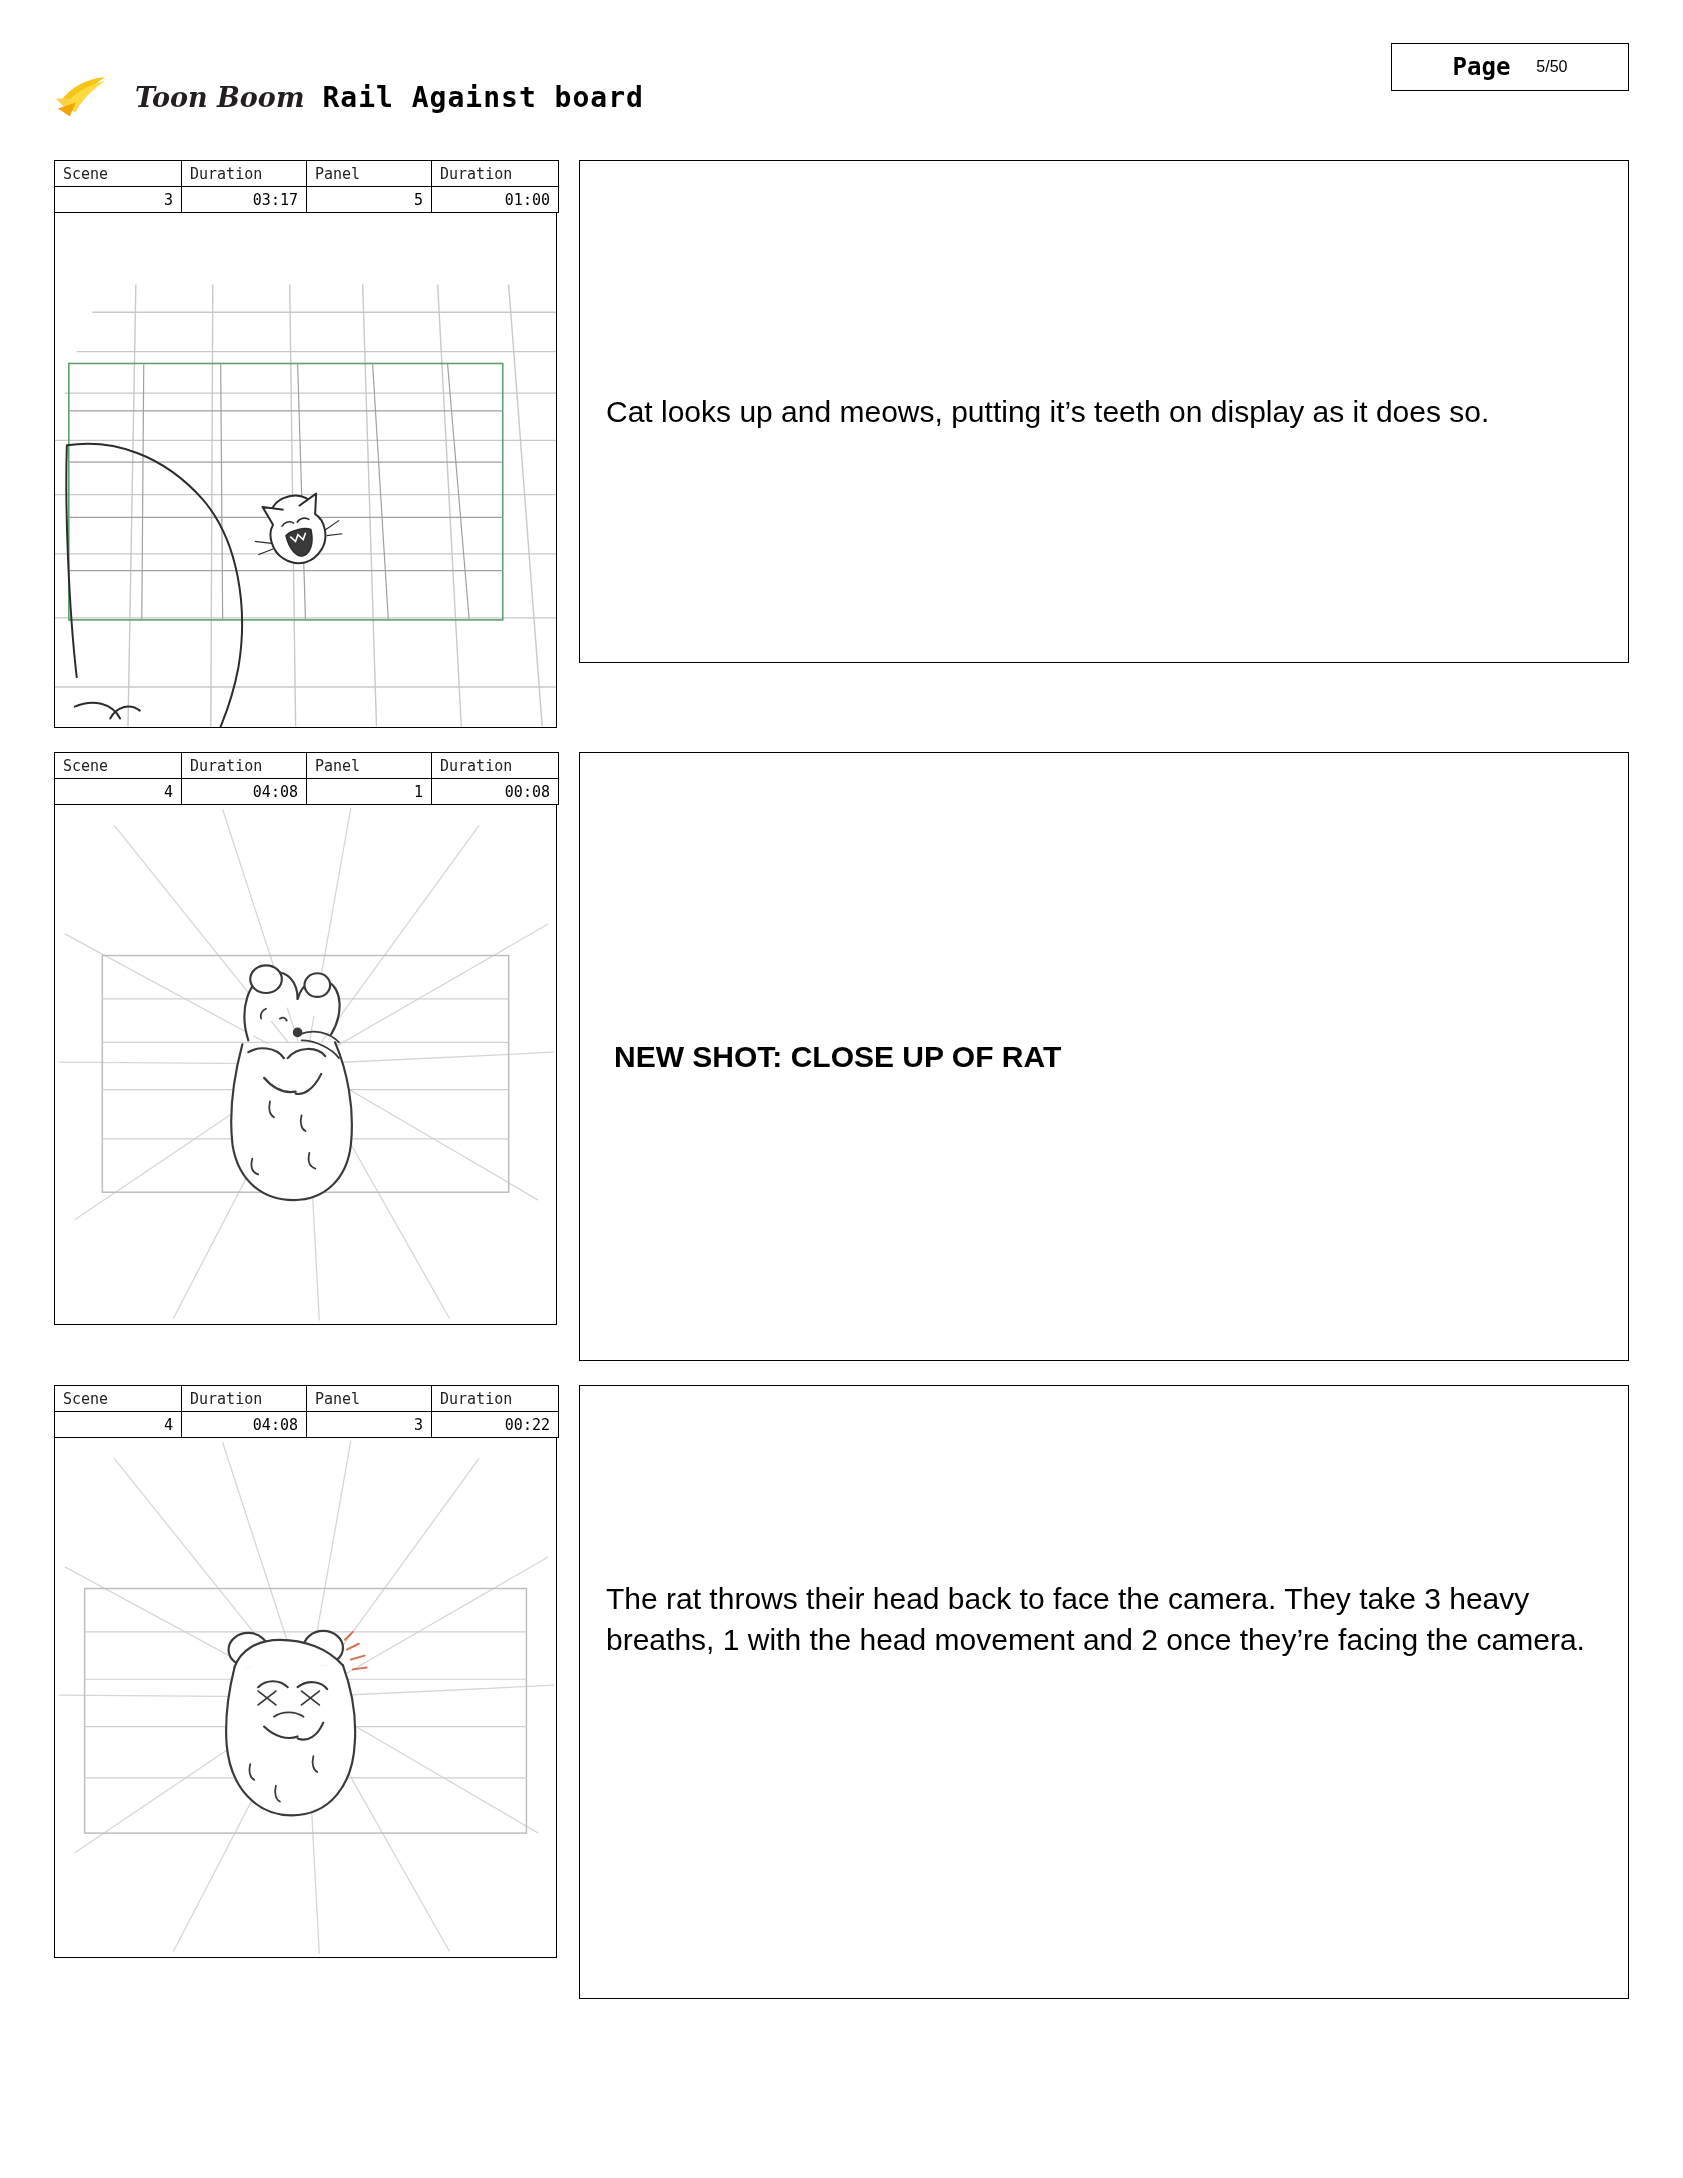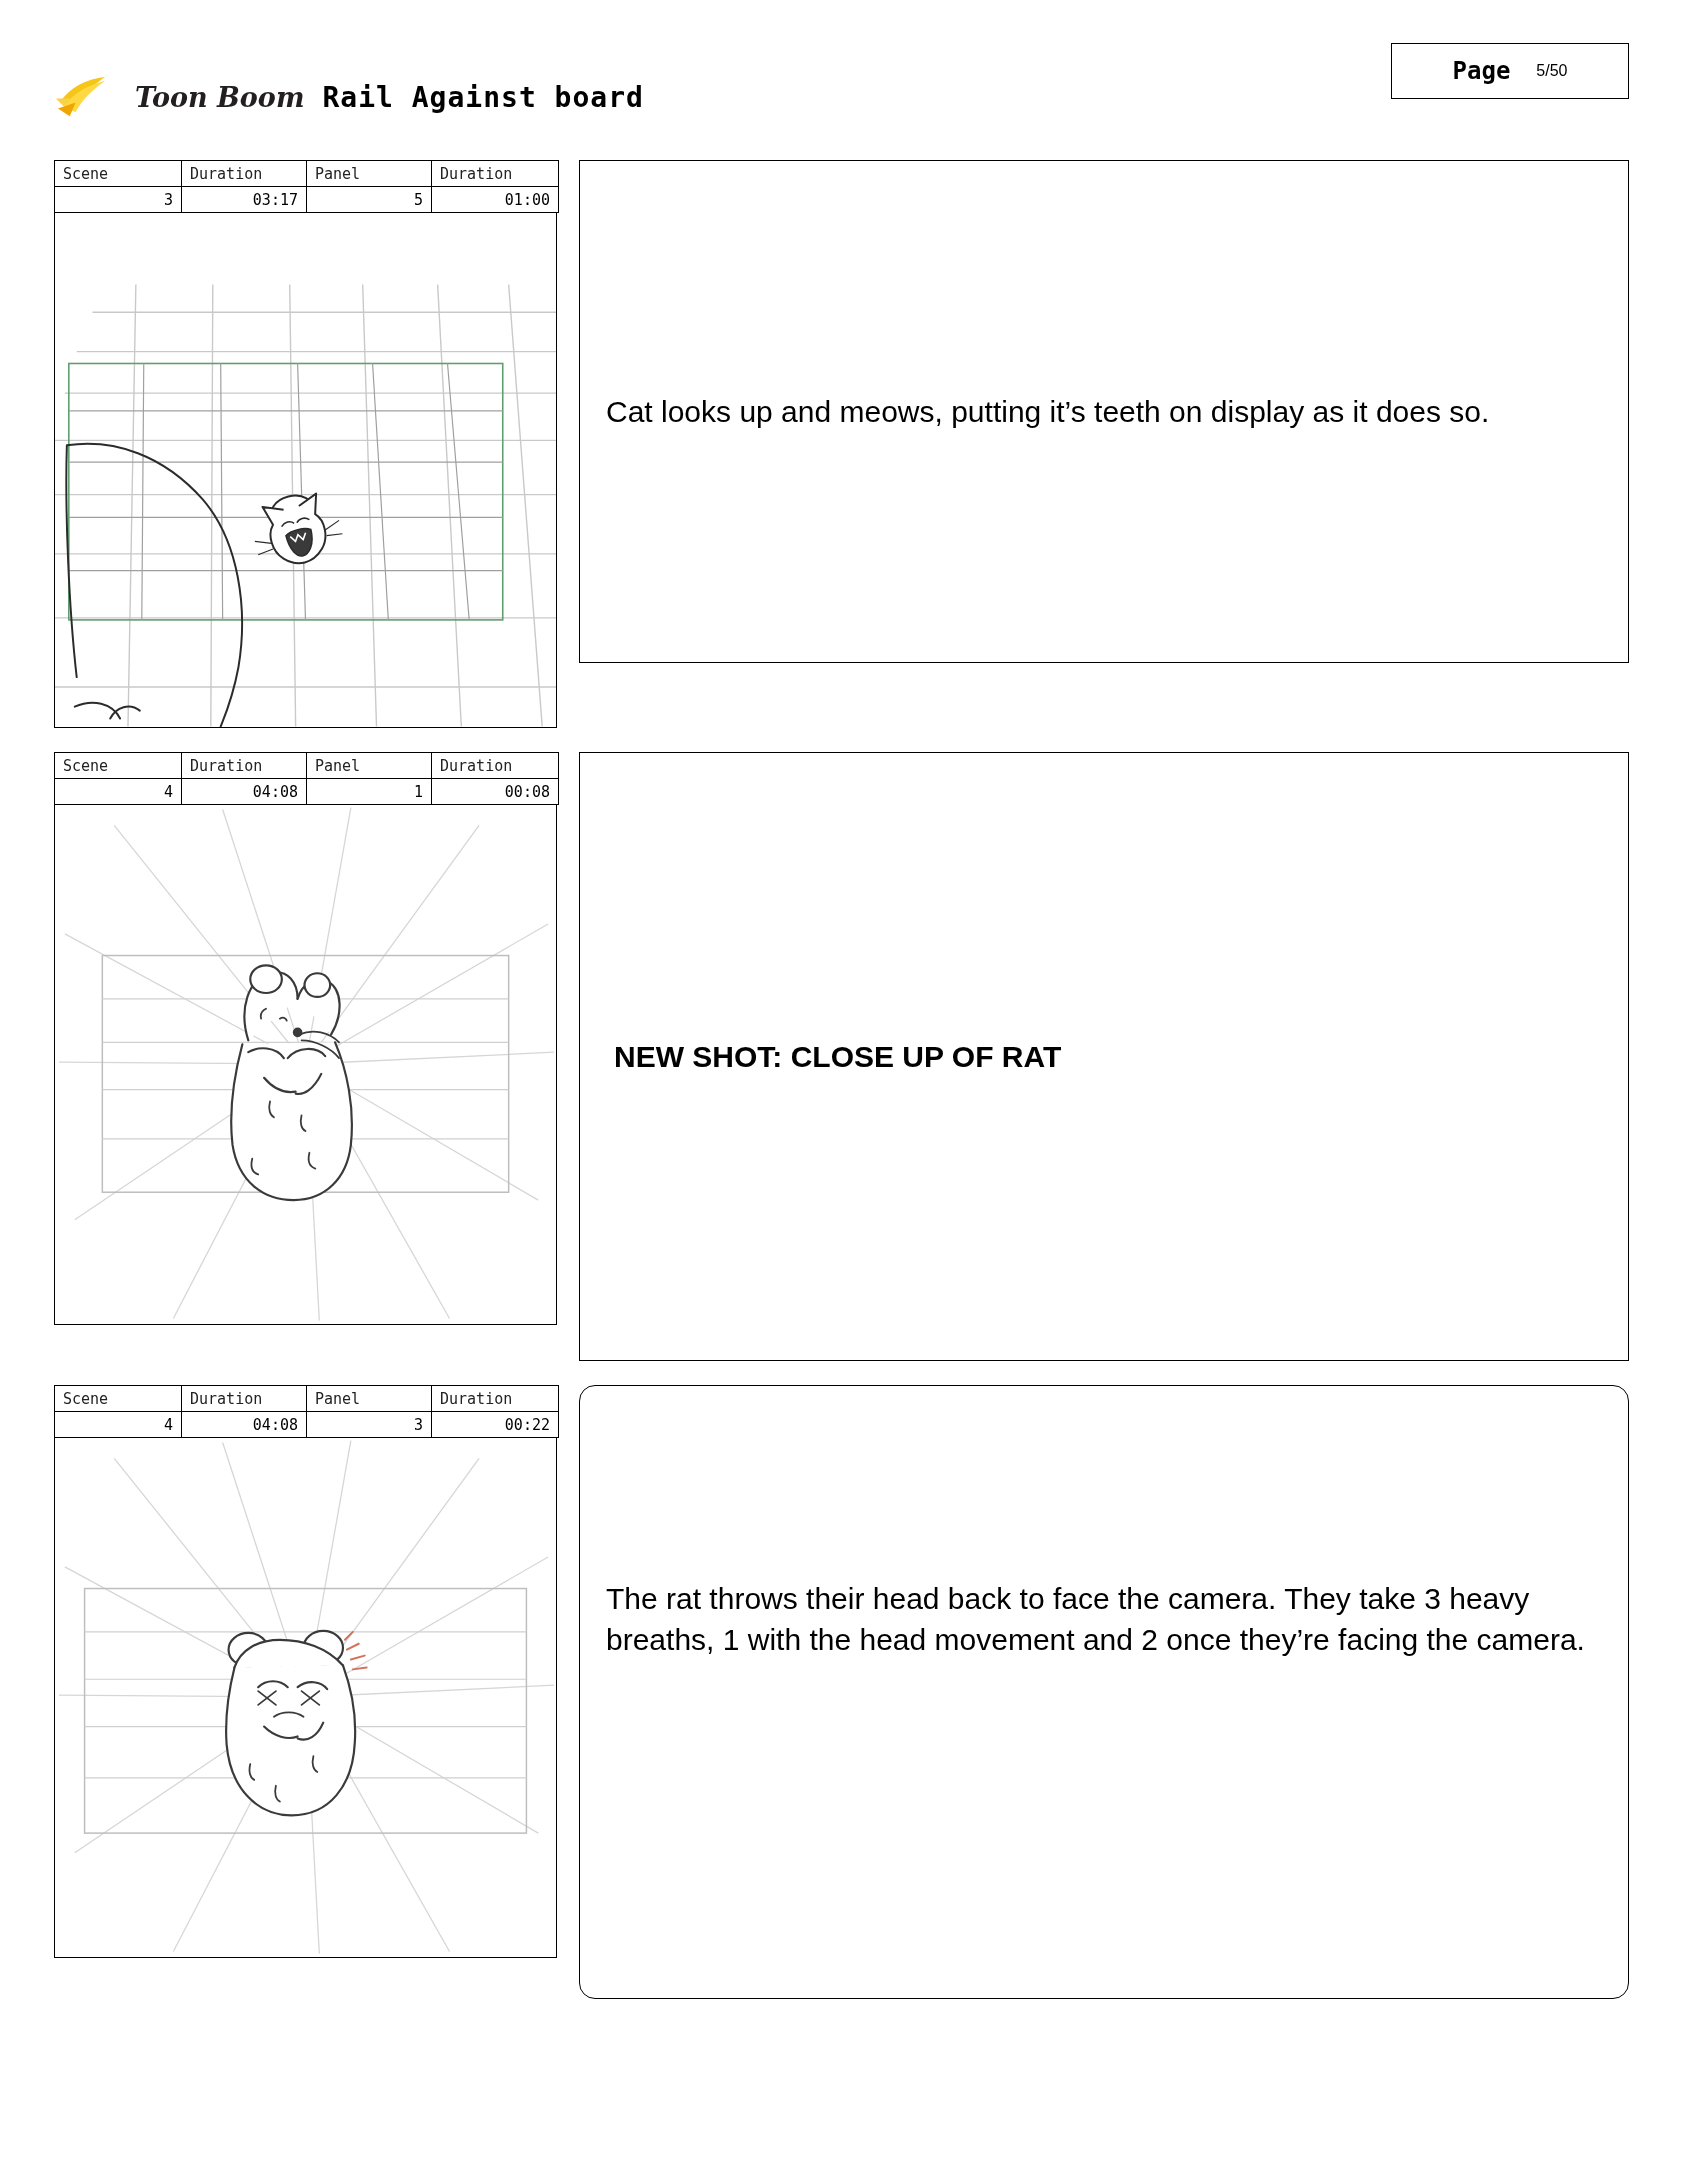--- a/index.html
+++ b/index.html
@@ -57,21 +57,21 @@
     font-size: 28px;
     letter-spacing: 1px;
     margin-left: 18px;
     white-space: nowrap;
   }
   .page-box {
     position: absolute;
     right: 0;
     top: 43px;
     border: 1px solid #000;
-    height: 56px;
+    height: 48px;
     min-width: 238px;
     display: flex;
     align-items: center;
     justify-content: center;
     gap: 26px;
     padding: 0 22px;
     box-sizing: border-box;
   }
   .page-label {
     font-family: "DejaVu Sans Mono", monospace;
@@ -132,21 +132,21 @@
   .right-col {
     flex: 1;
     margin-left: 22px;
     border: 1px solid #000;
     box-sizing: border-box;
     position: relative;
     min-height: 0;
   }
   .row1 .right-col { height: 503px; }
   .row2 .right-col { height: 609px; }
-  .row3 .right-col { height: 614px; border-radius: 16px; }
+  .row3 .right-col { height: 614px; }
 
   .caption {
     font-size: 30px;
     line-height: 1.35;
     color: #000;
     padding: 0 26px;
   }
   .caption.mid {
     position: absolute;
     top: 50%;

